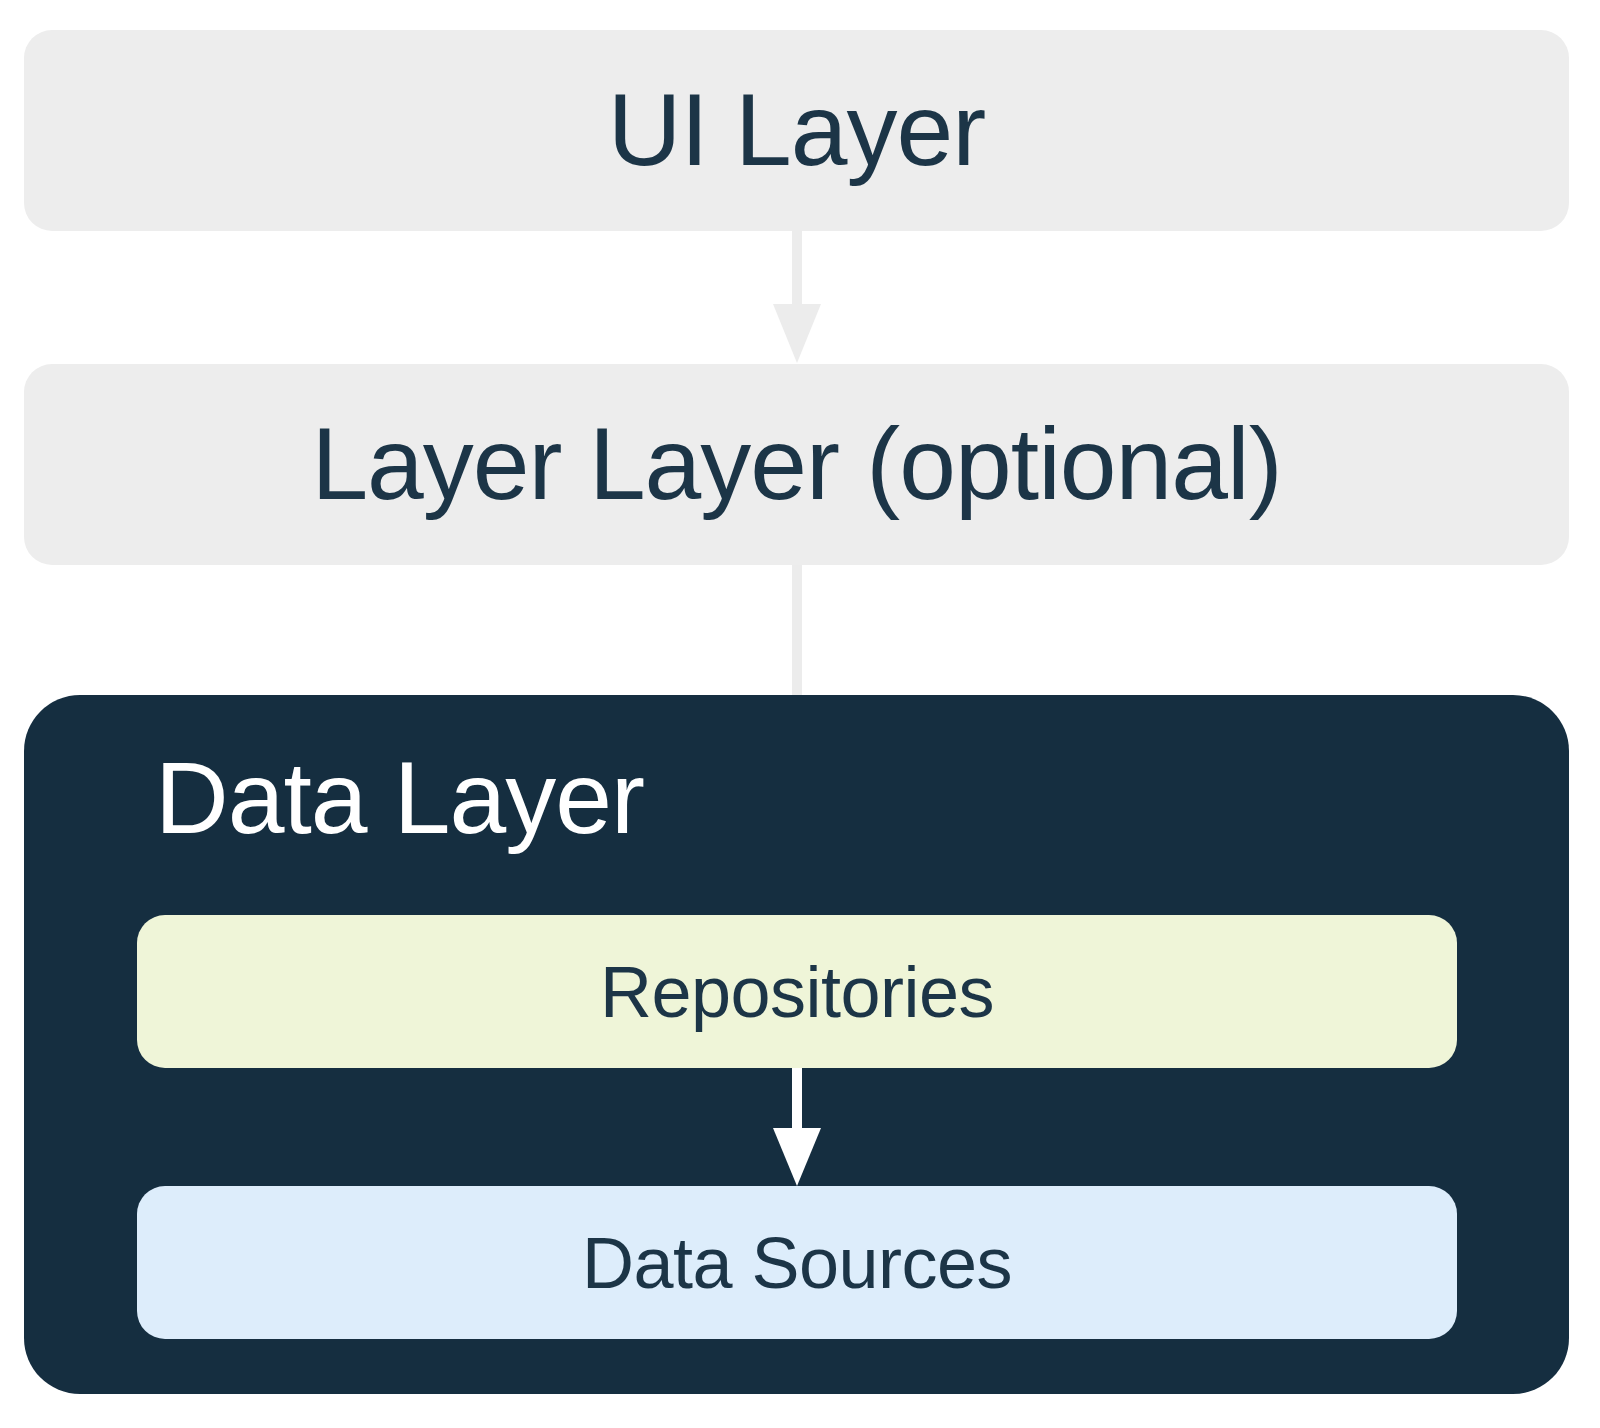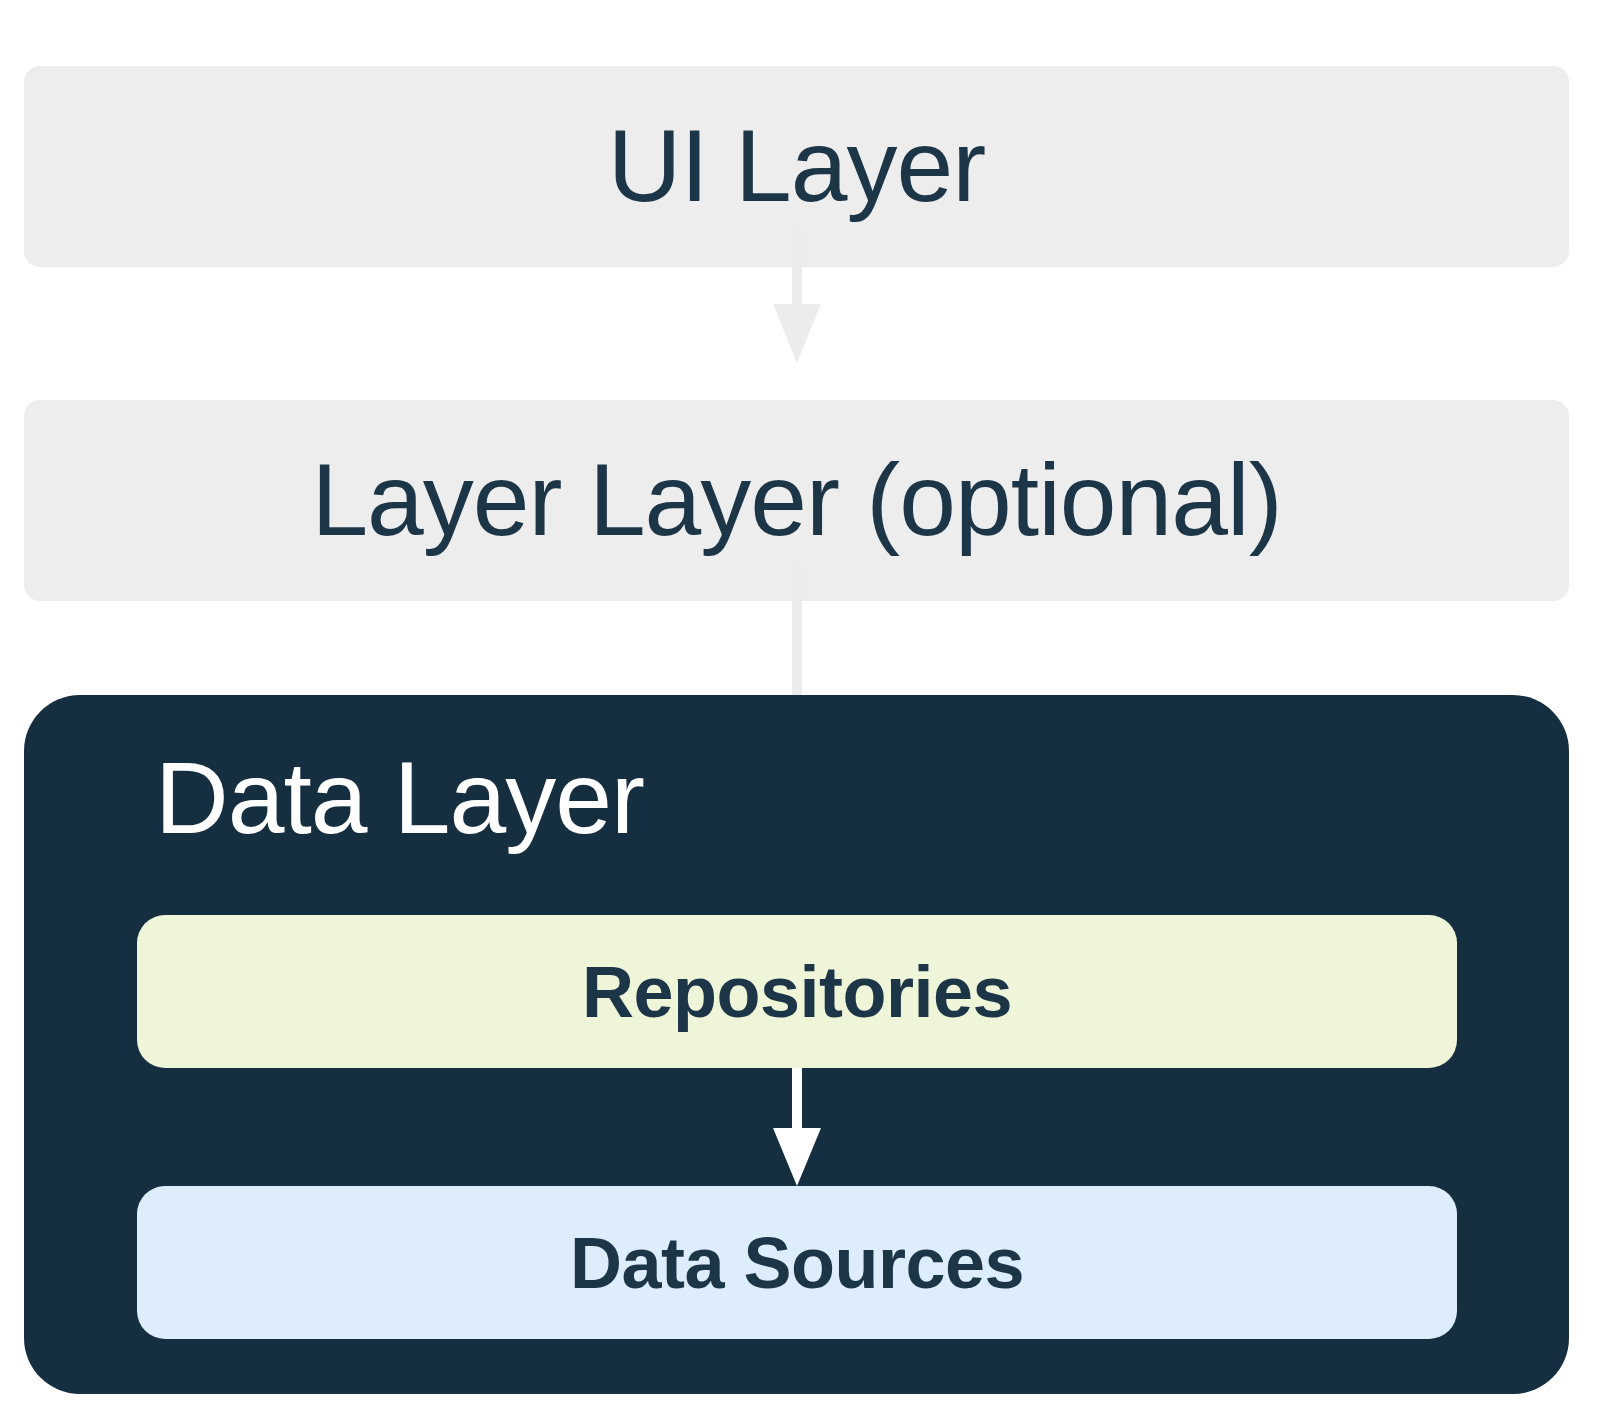--- a/index.html
+++ b/index.html
@@ -21,22 +21,22 @@
   }
   .canvas {
     position: relative;
     width: 1600px; height: 1428px;
     background: var(--background);
   }
   .layer-box {
     position: absolute;
     left: 24px; width: 1545px; height: 201px;
     background: var(--layer-box-gray);
-    border-radius: 16px;
-    display: flex; align-items: center; justify-content: center; margin-top: 36px;
+    border-radius: 28px;
+    display: flex; align-items: center; justify-content: center;
   }
   .layer-box .layer-label {
     color: var(--navy-text);
     font-size: 102px;
     letter-spacing: -1px;
     white-space: nowrap;
   }
   #ui-layer-box { top: 30px; }
   #domain-layer-box { top: 364px; }
   #data-layer-box {
@@ -52,21 +52,21 @@
     color: #ffffff;
     font-size: 102px;
     letter-spacing: -1px;
     line-height: 1;
     white-space: nowrap;
   }
   .inner-box {
     position: absolute;
     left: 113px; width: 1320px; height: 153px;
     border-radius: 28px;
-    display: flex; align-items: center; justify-content: center; font-weight: bold;
+    display: flex; align-items: center; justify-content: center;
   }
   #repositories-box { top: 220px; background: var(--repositories-fill); }
   #data-sources-box { top: 491px; background: var(--data-sources-fill); }
   .inner-box .inner-label {
     color: var(--navy-text);
     font-size: 72px;
     letter-spacing: -0.5px;
     white-space: nowrap;
   }
   .connector { position: absolute; left: 771px; width: 52px; }

